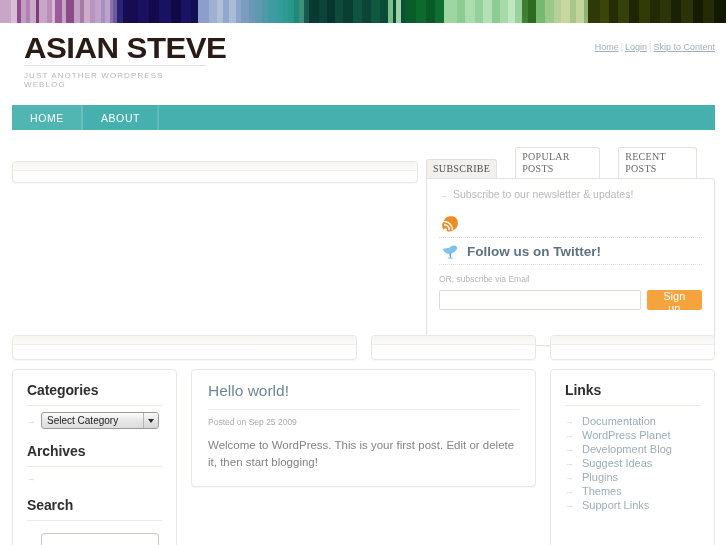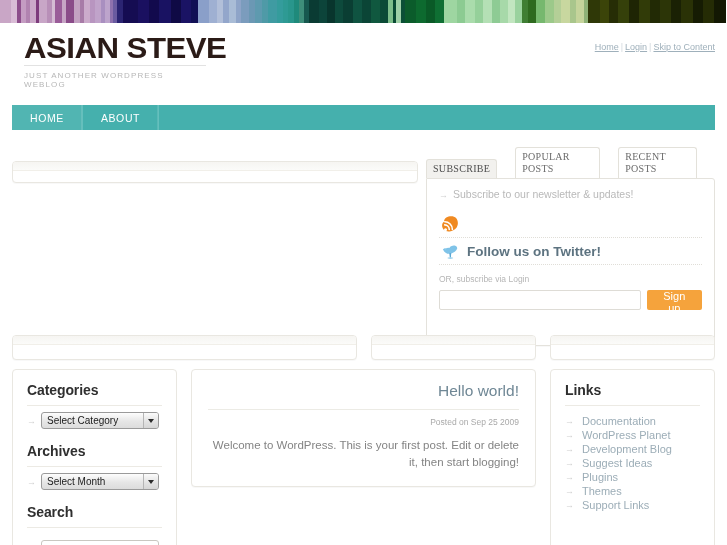--- a/index.html
+++ b/index.html
@@ -237,21 +237,21 @@
     border: 1px solid #c9c7c1;
     border-radius: 3px;
     background: #fff;
     font-family: "Liberation Sans", sans-serif;
     font-size: 10px;
     padding: 0 4px;
     outline: none;
   }
 
   
-  .post-pad { padding: 12px 16px 14px 16px; text-align: right; }
+  .post-pad { padding: 12px 16px 14px 16px; }
   .post-title {
     font-size: 15.5px;
     color: #6f8795;
     margin: 0;
     font-weight: normal;
     padding-bottom: 9px;
     border-bottom: 1px solid #ecebe5;
   }
   .post-meta {
     font-size: 8.5px;
@@ -429,21 +429,21 @@
           <svg viewBox="0 0 24 24" width="18" height="18">
             <path d="M2.5 9.5 C6 7.5 9 8.5 11.5 7 C14 5.5 16 4 19 5 C21 5.7 22 7.5 21.5 9 C20.5 12 17 14.5 13 15.5 C9 16.5 5 15 2.5 9.5 Z" fill="#7fc3e8"></path>
             <path d="M11 15 L11.8 21 L13.2 21 L13.6 14.6 Z" fill="#5aa7d4"></path>
             <ellipse cx="12.4" cy="21.4" rx="4" ry="1.1" fill="#9bd1ec"></ellipse>
             <path d="M6 9 C7.5 7 10 6.6 12 7.4" fill="none" stroke="#ffffff" stroke-width="1.1" opacity="0.75"></path>
           </svg>
         </span>
         <span class="label">Follow us on Twitter!</span>
       </div>
 
-      <div class="sub-or">OR, subscribe via Login</div>
+      <div class="sub-or">OR, subscribe via Email</div>
 
       <div class="sub-form">
         <input type="text" placeholder="" style="">
         <button style="background: rgb(245, 163, 60);">Sign up</button>
       </div>
 
     </div>
   </div>
 
   <div id="strip1" class="panel">
@@ -466,26 +466,20 @@
           <span>Select Category</span>
           <span class="caret-box">
               <i class="caret"></i>
             </span>
         </div>
       </div>
 
       <h3 class="widget-title spaced">Archives</h3>
       <div class="select-row">
         <span class="arrow">→</span>
-        <div class="fauxselect">
-          <span>Select Month</span>
-          <span class="caret-box">
-              <i class="caret"></i>
-            </span>
-        </div>
       </div>
 
       <h3 class="widget-title spaced">Search</h3>
       <input class="searchfield" type="text" placeholder="" style="">
     </div>
   </div>
 
   <div id="col-main" class="panel">
     <div class="post-pad">
       <h2 class="post-title">Hello world!</h2>

